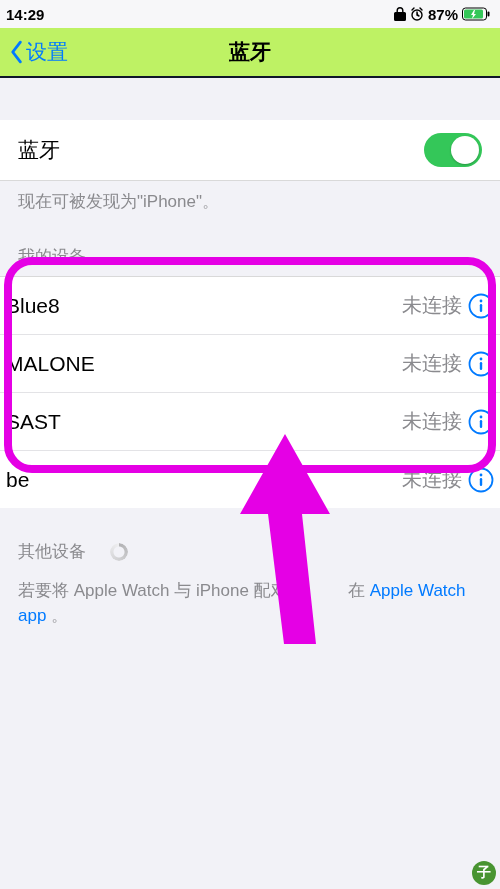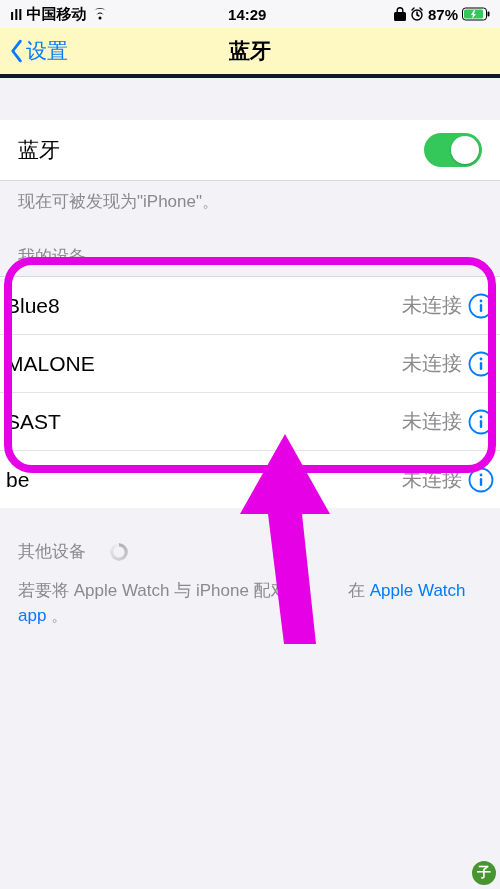--- a/index.html
+++ b/index.html
@@ -18,22 +18,22 @@
       align-items: center;
       padding: 0 10px;
       font-size: 15px;
       font-weight: 600;
       background: #f7f7f9;
     }
     .status-left, .status-right { display: flex; align-items: center; gap: 4px; }
     .status-time { transform: translateX(-4px); }
     .nav-bar {
       height: 50px;
-      background: #fef9c3;
-      border-bottom: 4px solid #0f172a;
+      background: #bef264;
+      border-bottom: 2px solid #0f172a;
       display: flex;
       align-items: center;
       position: relative;
       padding: 0 8px;
     }
     .back-btn { display: flex; align-items: center; color: #007aff; font-size: 21px; }
     .back-chevron { width: 16px; height: 24px; margin-right: 2px; }
     .nav-title {
       position: absolute;
       left: 50%;
@@ -111,27 +111,20 @@
       display: flex; align-items: center; gap: 4px;
       color: #888; font-size: 14px;
     }
     .wm-logo { width: 24px; height: 24px; border-radius: 50%; background: #489431; display:flex;align-items:center;justify-content:center;color:#fff;font-size:14px;font-weight:bold; }
     .wm-text { display:flex; flex-direction:column; font-size:11px; line-height:1.1; color:#999; }
   </style>
 </head>
 <body>
 
 <div class="status-bar">
-  <div class="status-left">
-    <span>ıll</span>
-    <span>中国移动</span>
-    <svg width="18" height="14" viewBox="0 0 18 14">
-        <path d="M9 12.5a1.5 1.5 0 110-3 1.5 1.5 0 010 3zm-4.2-4.2l1.4-1.4a4 4 0 015.6 0l1.4 1.4a6 6 0 00-8.4 0zM1 5.3l1.4-1.4a9 9 0 0113.2 0L17 5.3a11 11 0 00-16 0z" fill="#000"></path>
-      </svg>
-  </div>
   <div class="status-time">14:29</div>
   <div class="status-right">
     <svg width="12" height="14" viewBox="0 0 12 14">
         <path d="M6 0a3.5 3.5 0 00-3.5 3.5V5H1.5A1.5 1.5 0 000 6.5v6A1.5 1.5 0 001.5 14h9A1.5 1.5 0 0012 12.5v-6A1.5 1.5 0 0010.5 5H9.5V3.5A3.5 3.5 0 006 0zm0 1.4a2.1 2.1 0 012.1 2.1V5H3.9V3.5A2.1 2.1 0 016 1.4z" fill="#000"></path>
       </svg>
     <svg width="14" height="14" viewBox="0 0 14 14">
         <circle cx="7" cy="8" r="5" fill="none" stroke="#000" stroke-width="1.4"></circle>
         <path d="M7 5v3l2 1M2 3l2-2M12 3l-2-2" stroke="#000" stroke-width="1.4" stroke-linecap="round"></path>
       </svg>
     <span>87%</span>

